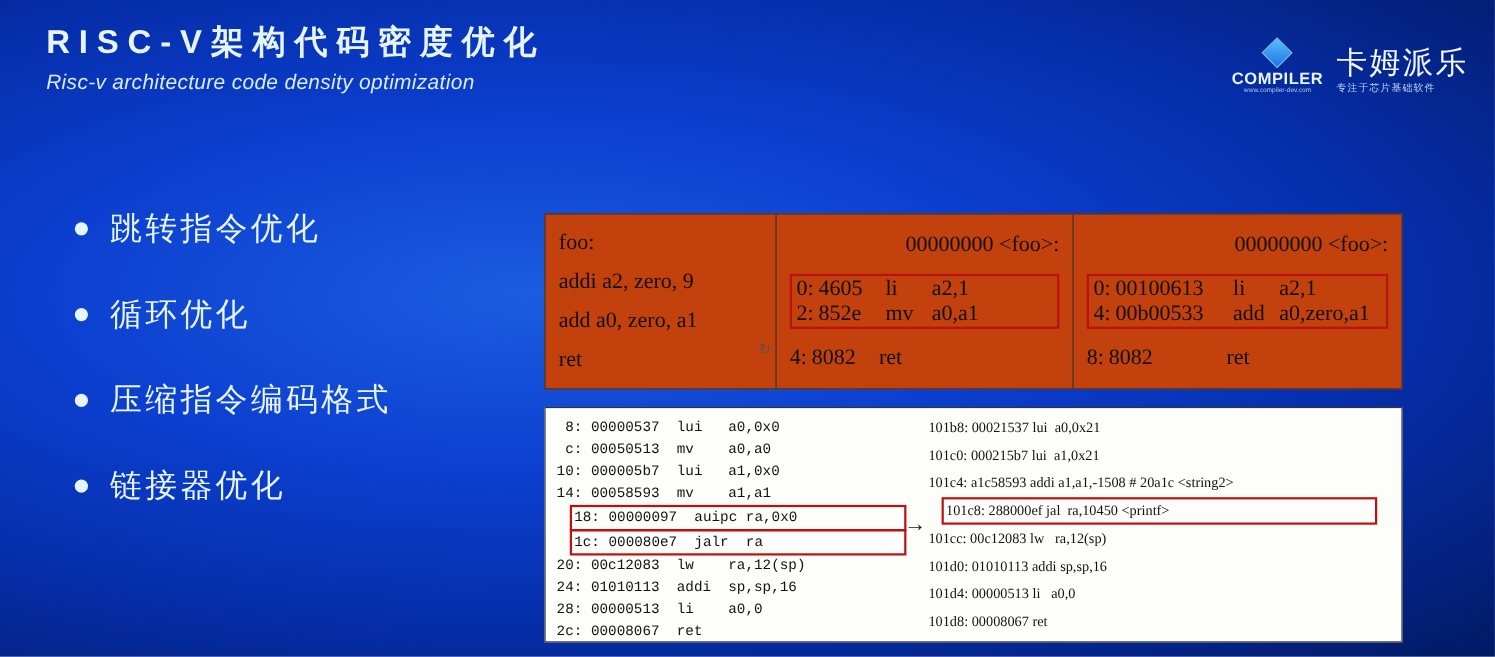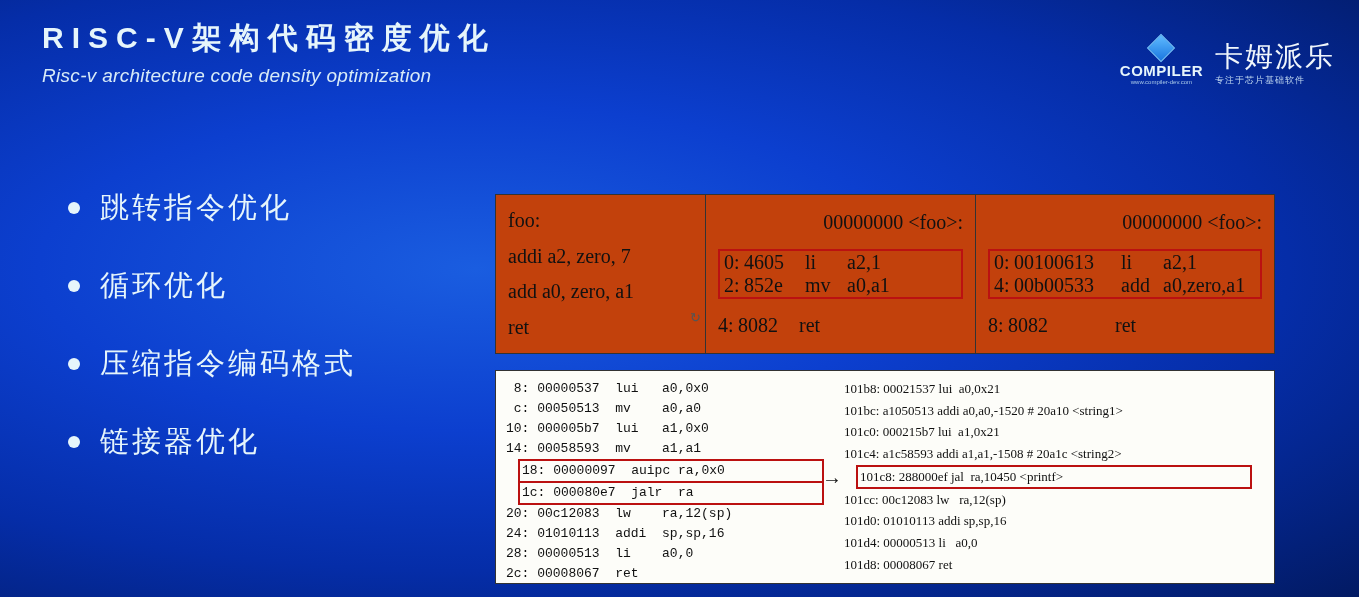--- a/index.html
+++ b/index.html
@@ -106,21 +106,21 @@
   </div>
   <div class="bullet-item">
     <span class="bullet-dot"></span>
     <span class="bullet-text">链接器优化</span>
   </div>
 </div>
 
 <div class="panel1 blur">
   <div class="p1-col p1-col1">
     <div class="p1-line">foo:</div>
-    <div class="p1-line">addi a2, zero, 7</div>
+    <div class="p1-line">addi a2, zero, 9</div>
     <div class="p1-line">add a0, zero, a1</div>
     <div class="p1-line">ret</div>
   </div>
   <div class="p1-col p1-col2">
     <div class="p1-line p1-head">00000000 &lt;foo&gt;:</div>
     <div class="p1-boxwrap">
       <div class="p1-line">
         <span class="tbl-addr">0:</span><span class="tbl-enc">4605</span> <span class="tbl-mn">li</span><span>a2,1</span>
       </div>
       <div class="p1-line">
@@ -156,21 +156,20 @@
       <div class="p2-line">14: 00058593  mv    a1,a1</div>
       <div class="p2-line p2-redbox">18: 00000097  auipc ra,0x0</div>
       <div class="p2-line p2-redbox">1c: 000080e7  jalr  ra</div>
       <div class="p2-line">20: 00c12083  lw    ra,12(sp)</div>
       <div class="p2-line">24: 01010113  addi  sp,sp,16</div>
       <div class="p2-line">28: 00000513  li    a0,0</div>
       <div class="p2-line">2c: 00008067  ret</div>
     </div>
   <div class="p2-right" id="p2right">
       <div class="p2-line">101b8: 00021537 lui  a0,0x21</div>
-      <div class="p2-line">101bc: a1050513 addi a0,a0,-1520 # 20a10 &lt;string1&gt;</div>
       <div class="p2-line">101c0: 000215b7 lui  a1,0x21</div>
       <div class="p2-line">101c4: a1c58593 addi a1,a1,-1508 # 20a1c &lt;string2&gt;</div>
       <div class="p2-line p2-redbox">101c8: 288000ef jal  ra,10450 &lt;printf&gt;</div>
       <div class="p2-line">101cc: 00c12083 lw   ra,12(sp)</div>
       <div class="p2-line">101d0: 01010113 addi sp,sp,16</div>
       <div class="p2-line">101d4: 00000513 li   a0,0</div>
       <div class="p2-line">101d8: 00008067 ret</div>
     </div>
 </div>
 <span class="arrow">→</span>

